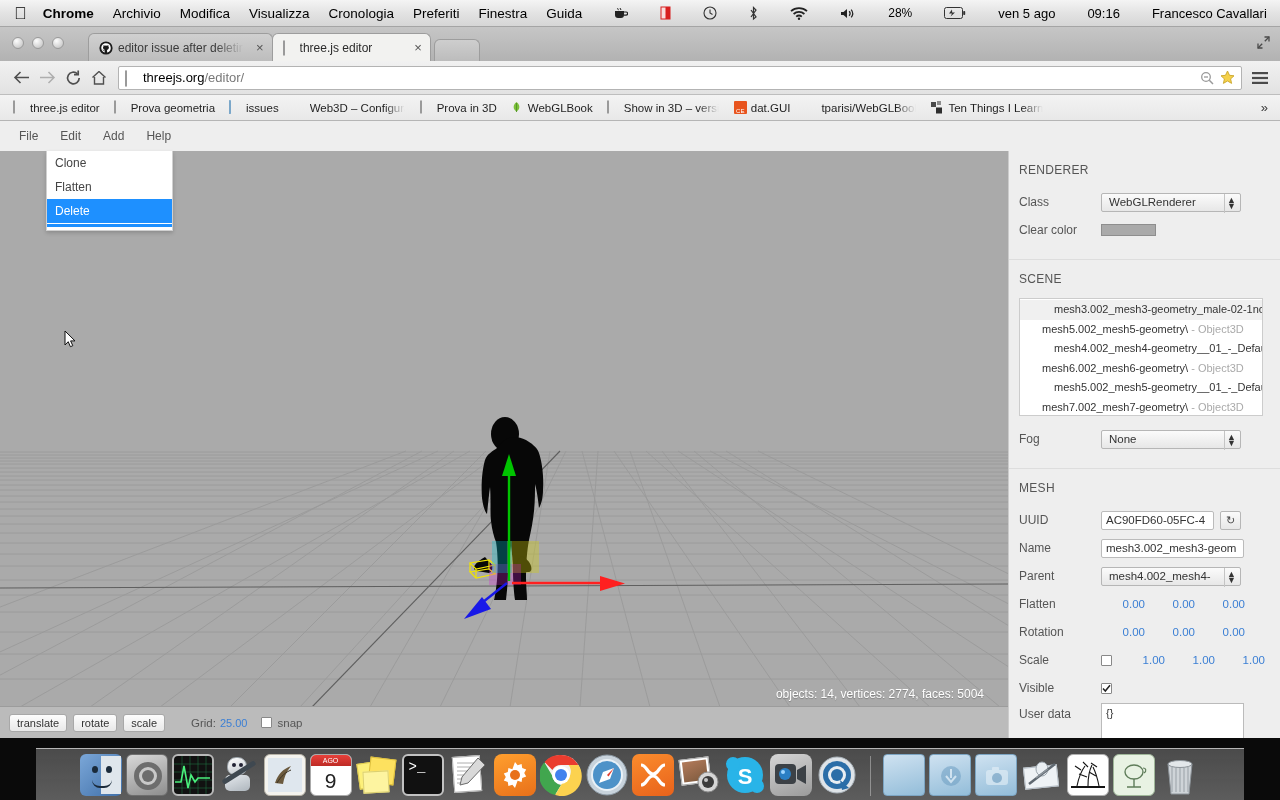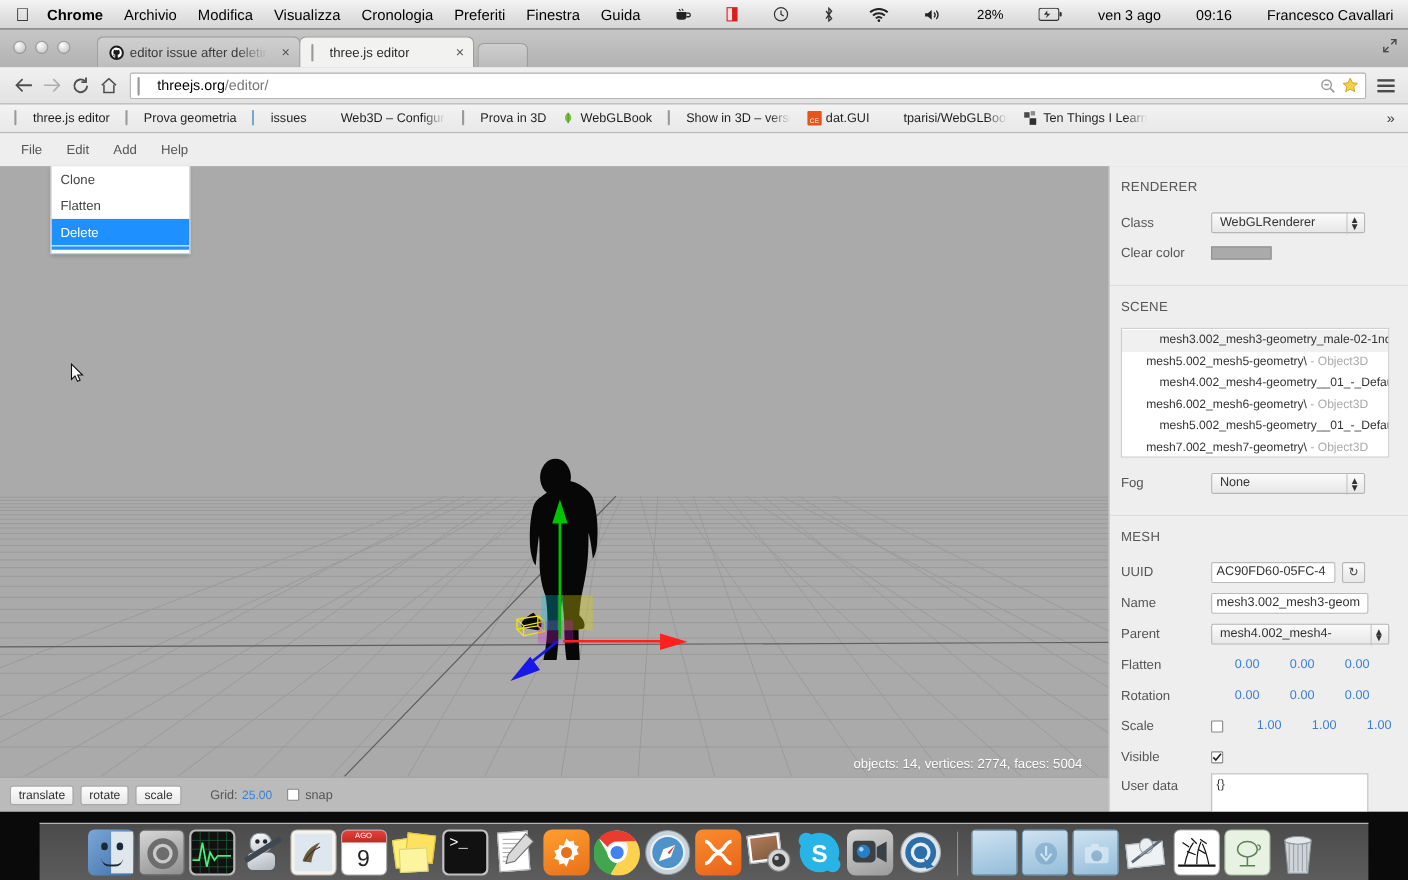--- a/index.html
+++ b/index.html
@@ -234,21 +234,21 @@
           </svg>
       </span>
       <span class="small">28%</span>
       <span class="ic">
         <svg width="22" height="12" viewBox="0 0 22 12">
             <rect x="0.5" y="0.5" width="18" height="11" rx="2" fill="none" stroke="#333"></rect>
             <rect x="19.2" y="4" width="2" height="4" rx="0.8" fill="#333"></rect>
             <path d="M8 2.5L5 6.4h3L6.6 9.6 11 5.5H8.2z" fill="#333"></path>
           </svg>
       </span>
-      <span>ven 3 ago</span>
+      <span>ven 5 ago</span>
       <span>09:16</span>
       <span>Francesco Cavallari</span>
       <span class="ic">
         <svg width="14" height="14" viewBox="0 0 14 14">
             <circle cx="6" cy="6" r="4.4" fill="none" stroke="#222" stroke-width="1.4"></circle>
             <path d="M9.3 9.3L13 13" stroke="#222" stroke-width="1.6"></path>
           </svg>
       </span>
       <span class="ic">
         <svg width="16" height="13" viewBox="0 0 16 13">
@@ -615,21 +615,21 @@
 
           <div class="row">
             <span class="lbl">Name</span>
             <span class="inp" style="width:143px">
               <span>mesh3.002_mesh3-geom</span>
             </span>
           </div>
 
           <div class="row">
             <span class="lbl">Parent</span>
-            <span class="select" style="width:162px">
+            <span class="select" style="width:140px">
               <span>mesh4.002_mesh4-</span>
               <span class="arrows">
                   <span>▲</span>
                   <span>▼</span>
                 </span>
             </span>
           </div>
 
           <div class="row">
             <span class="lbl">Flatten</span>

